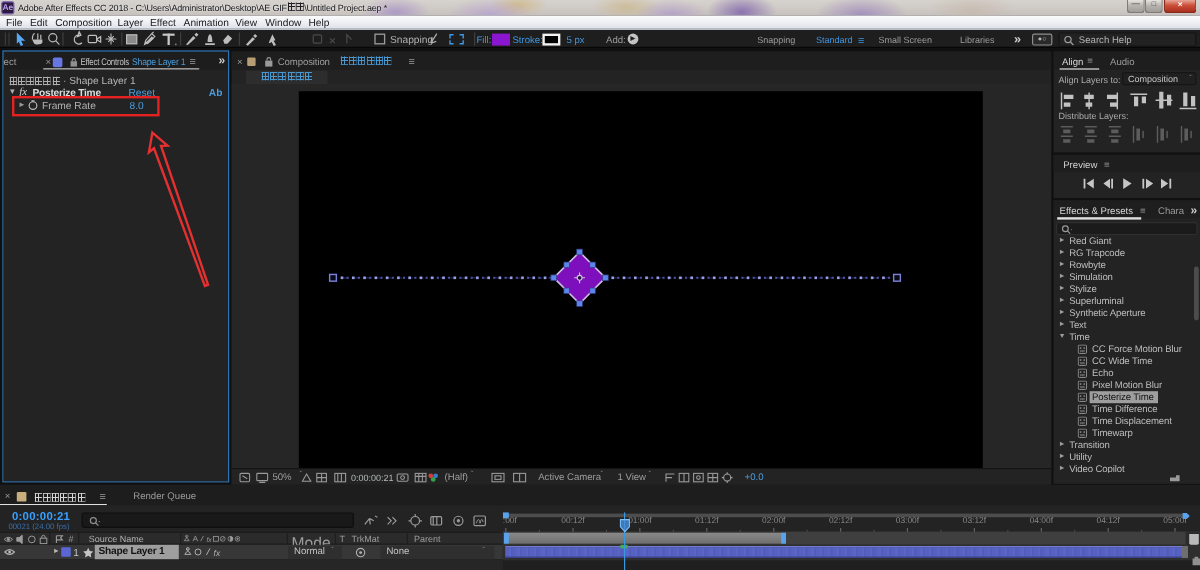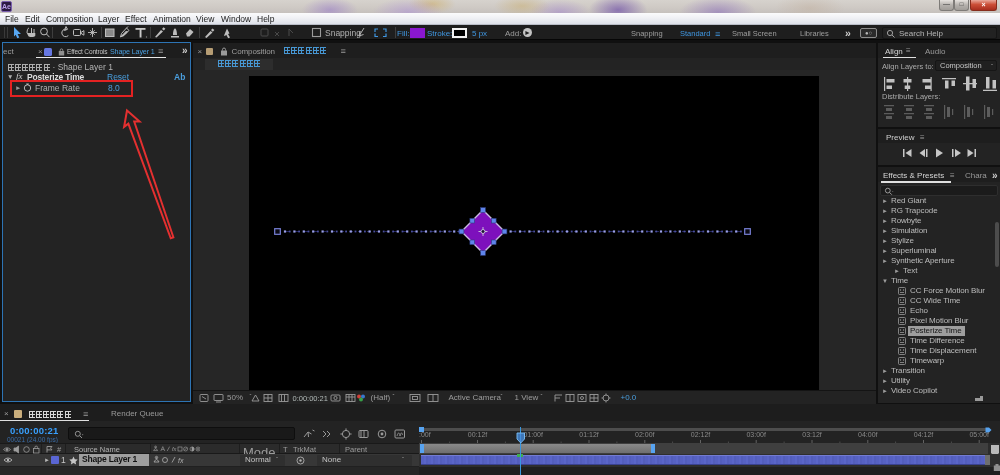--- a/index.html
+++ b/index.html
@@ -20,20 +20,21 @@
 radial-gradient(40px 18px at 330px 10px,rgba(150,120,200,.55),rgba(150,120,200,0) 70%),
 radial-gradient(50px 20px at 408px 12px,rgba(170,140,215,.5),rgba(170,140,215,0) 70%),
 radial-gradient(34px 14px at 432px 4px,rgba(205,170,90,.5),rgba(205,170,90,0) 70%),
 radial-gradient(40px 16px at 522px 6px,rgba(200,170,100,.45),rgba(200,170,100,0) 70%),
 radial-gradient(44px 18px at 560px 12px,rgba(160,130,205,.5),rgba(160,130,205,0) 70%),
 radial-gradient(42px 22px at 618px 10px,rgba(118,88,170,.75),rgba(118,88,170,0) 70%),
 radial-gradient(55px 22px at 718px 12px,rgba(140,112,185,.6),rgba(140,112,185,0) 70%),
 radial-gradient(50px 20px at 810px 8px,rgba(190,170,150,.4),rgba(190,170,150,0) 70%),
 linear-gradient(180deg,#d6d2cd 0,#cfcac5 55%,#c6c1bd 100%)">
   <div class="abs" style="left:1px;top:1px;width:11px;height:11px;background:#2c1a42;border:1px solid #7a5fae;border-radius:2px;color:#b9a0e8;font-size:7px;font-weight:bold;text-align:center;line-height:9px">Ae</div>
+  <div class="abs" style="left:15px;top:1.5px;width:600px;font-size:7.5px;color:#15151a;letter-spacing:-0.15px;text-shadow:0 0 2px rgba(255,255,255,.9);white-space:nowrap">Adobe After Effects CC 2018 - C:\Users\Administrator\Desktop\AE GIF<span class="cj" style="color:#15151a"></span><span class="cj" style="color:#15151a"></span>\Untitled Project.aep *</div>
   <div class="abs" style="right:46px;top:0;width:15px;height:11px;background:linear-gradient(#e6e2de,#b5b1ad 50%,#a19d99);border:1px solid #7e7b78;border-top:none;border-radius:0 0 3px 3px;color:#333;font-size:7px;text-align:center;line-height:8px">—</div>
   <div class="abs" style="right:31px;top:0;width:15px;height:11px;background:linear-gradient(#e6e2de,#b5b1ad 50%,#a19d99);border:1px solid #7e7b78;border-top:none;border-radius:0 0 3px 3px;color:#333;font-size:6px;text-align:center;line-height:9px">□</div>
   <div class="abs" style="right:3px;top:0;width:27px;height:11px;background:linear-gradient(#e8a89a,#cc4f38 45%,#a82e1e);border:1px solid #872c1c;border-top:none;border-radius:0 0 3px 3px;color:#fff;font-size:7px;text-align:center;line-height:9px;font-weight:bold">×</div>
 </div>
 
 <div class="abs" style="left:0;top:13px;width:1000px;height:12px;background:linear-gradient(180deg,#fbfbfc 0,#f0f1f5 45%,#dee1e9 100%);border-bottom:1px solid #b9bdc7;font-size:8.5px;color:#1a1a1a">
   <span class="abs" style="left:5px;top:1px">File</span>
   <span class="abs" style="left:25px;top:1px">Edit</span>
   <span class="abs" style="left:46px;top:1px">Composition</span>
   <span class="abs" style="left:98px;top:1px">Layer</span>
@@ -435,21 +436,21 @@
           <span class="abs" style="left:13px;top:0px;color:#bcbcbc;font-size:8px;letter-spacing:-0.1px">Stylize</span>
         </div>
         <div class="abs" style="left:0;top:79.0px;width:138px;height:10px">
           <span class="abs" style="left:4px;top:1.5px;color:#9d9d9d;font-size:6px">►</span>
           <span class="abs" style="left:13px;top:0px;color:#bcbcbc;font-size:8px;letter-spacing:-0.1px">Superluminal</span>
         </div>
         <div class="abs" style="left:0;top:89.0px;width:122px;height:10px">
           <span class="abs" style="left:4px;top:1.5px;color:#9d9d9d;font-size:6px">►</span>
           <span class="abs" style="left:13px;top:0px;color:#bcbcbc;font-size:8px;letter-spacing:-0.1px">Synthetic Aperture</span>
         </div>
-        <div class="abs" style="left:12px;top:99.0px;width:106px;height:10px">
+        <div class="abs" style="left:0;top:99.0px;width:106px;height:10px">
           <span class="abs" style="left:4px;top:1.5px;color:#9d9d9d;font-size:6px">►</span>
           <span class="abs" style="left:13px;top:0px;color:#bcbcbc;font-size:8px;letter-spacing:-0.1px">Text</span>
         </div>
         <div class="abs" style="left:0;top:109.0px;width:122px;height:10px">
           <span class="abs" style="left:4px;top:1.5px;color:#9d9d9d;font-size:6px">▼</span>
           <span class="abs" style="left:13px;top:0px;color:#bcbcbc;font-size:8px;letter-spacing:-0.1px">Time</span>
         </div>
         <div class="abs" style="left:0;top:119.0px;width:122px;height:10px">
           <svg class="abs" style="left:20px;top:1px" width="8" height="8" viewBox="0 0 8 8">
             <rect x="0.5" y="0.5" width="7" height="7" rx="1" fill="none" stroke="#9a9a9a" stroke-width="0.8"></rect>

